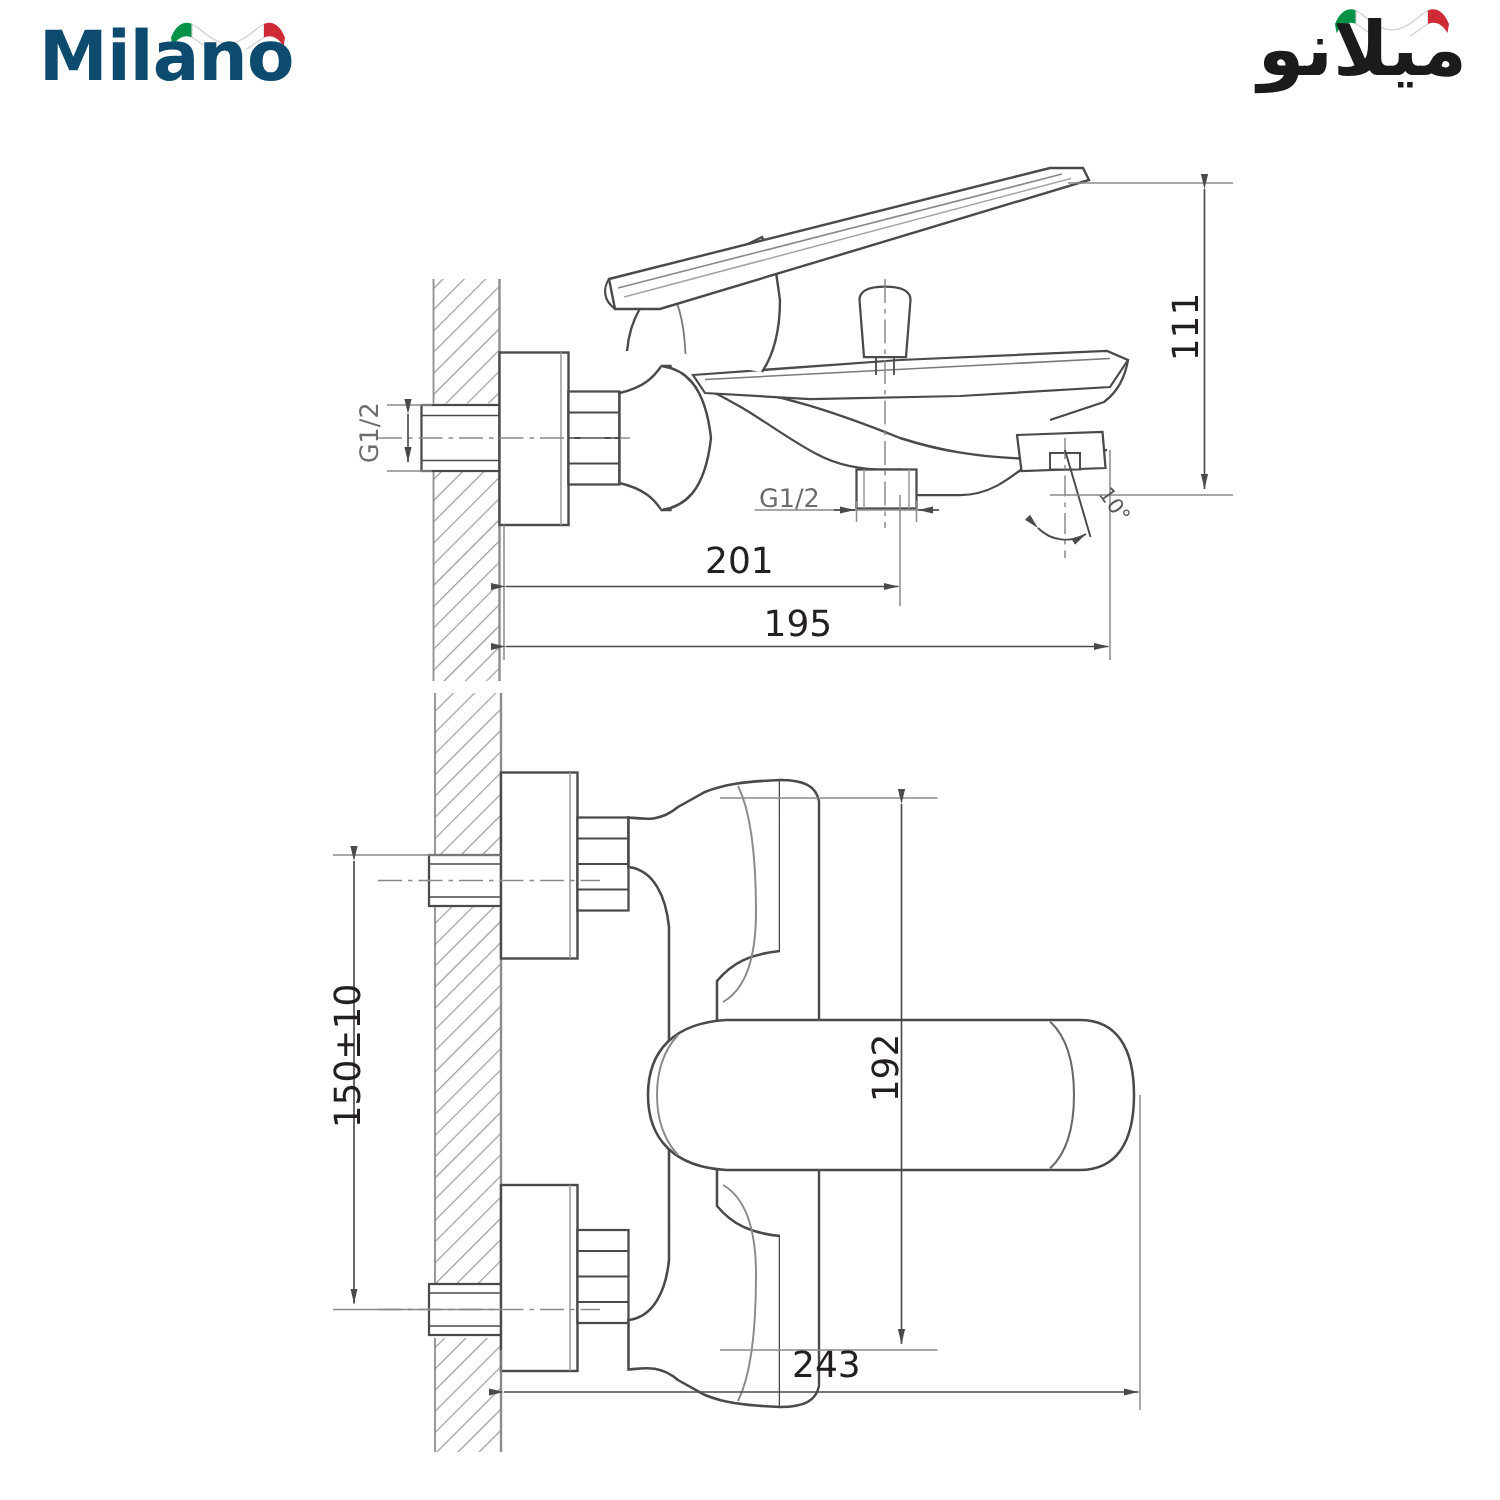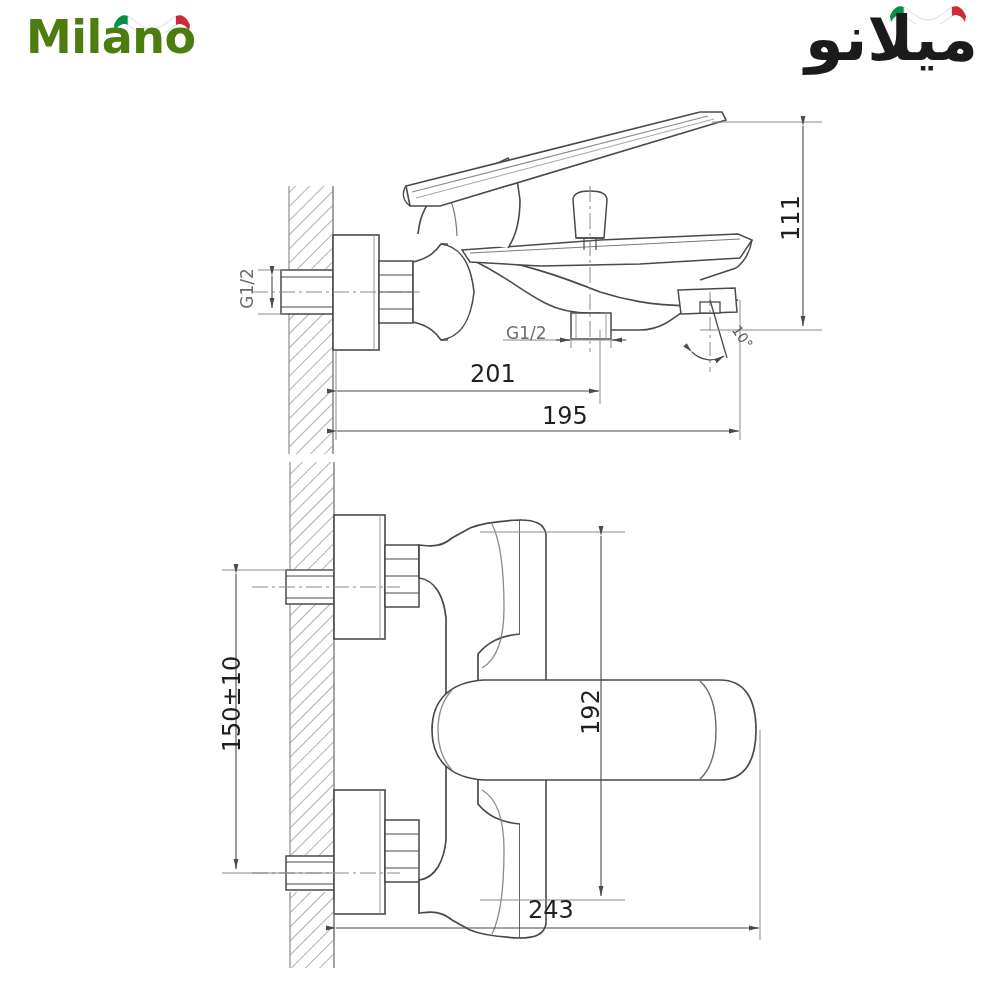--- a/index.html
+++ b/index.html
@@ -40,39 +40,39 @@
     height: 72px;
   }
   .brand-latin .wordmark {
     position: absolute;
     left: 0;
     top: 8px;
     font-family: "DejaVu Sans", sans-serif;
     font-weight: 700;
     font-size: 46px;
     letter-spacing: -0.5px;
-    color: #4d7c0f;
+    color: #0c4a6e;
     line-height: 1;
     text-align: center;
   }
   .brand-arabic {
     position: absolute;
     right: 22px;
     top: 2px;
     width: 210px;
     height: 76px;
     text-align: right;
   }
   .brand-arabic .wordmark-ar {
     position: absolute;
     right: 0;
     top: 6px;
     font-family: "DejaVu Sans", sans-serif;
     font-weight: 700;
-    font-size: 62px;
+    font-size: 50px;
     color: #1b1b1b;
     line-height: 1;
     direction: rtl;
   }
   
   .flag-swoosh {
     position: absolute;
     width: 84px;
     height: 22px;
   }
@@ -344,21 +344,21 @@
   </svg>
 
   <div class="dim-label small vert" style="left:227px; top:280px;">G1/2</div>
 
   <div class="dim-label small" style="left:506px; top:325px;">G1/2</div>
 
   <div class="dim-label big vert" style="left:768px; top:206px;">111</div>
 
   <div class="dim-label big" style="left:470px; top:362px;">201</div>
 
-  <div class="dim-label big" style="left:509px; top:404px;margin-left:33px;">195</div>
+  <div class="dim-label big" style="left:509px; top:404px;">195</div>
 
   <div class="dim-label tiny" style="left:730px; top:330px; transform:rotate(55deg);">10°</div>
 
   <div class="dim-label big vert" style="left:184px; top:692px;">150±10</div>
 
   <div class="dim-label big vert" style="left:568px; top:700px;">192</div>
 
   <div class="dim-label big" style="left:528px; top:898px;">243</div>
 
 </div>

